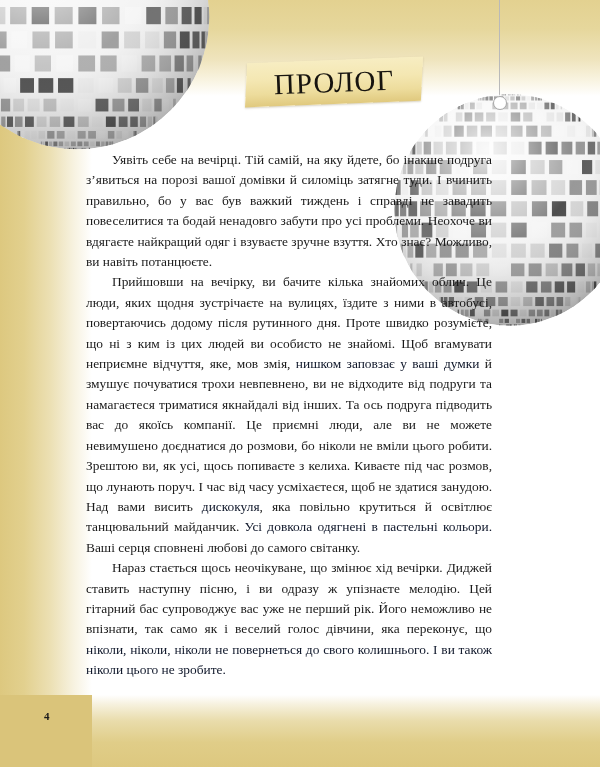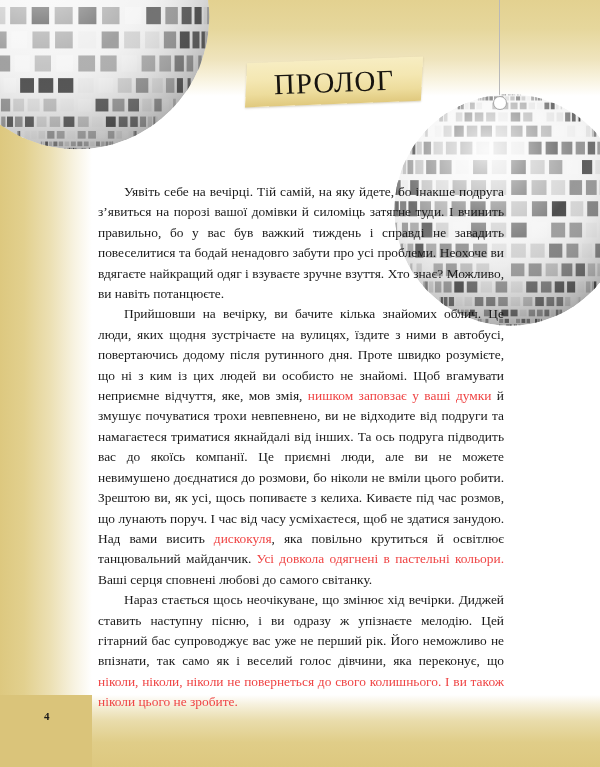--- a/index.html
+++ b/index.html
@@ -101,37 +101,36 @@
     font-family: "Liberation Serif", "DejaVu Serif", serif;
     font-size: 29px;
     letter-spacing: 1px;
     color: #17140f;
     white-space: nowrap;
   }
 
   
   .body-col {
     position: absolute;
-    left: 98px;
+    left: 86px;
     top: 150px;
     width: 406px;
     z-index: 5;
-    margin-top: 32px;
   }
   p.para {
     margin: 0;
     text-indent: 26px;
     text-align: justify;
     font-size: 13.4px;
     line-height: 20.4px;
     color: #1a1a1a;
     hyphens: manual;
   }
   .hl {
-    color: #ef4444;
+    color: #0f172a;
   }
 
   
   .folio {
     position: absolute;
     left: 44px;
     top: 710px;
     z-index: 7;
     font-size: 11px;
     font-weight: bold;

